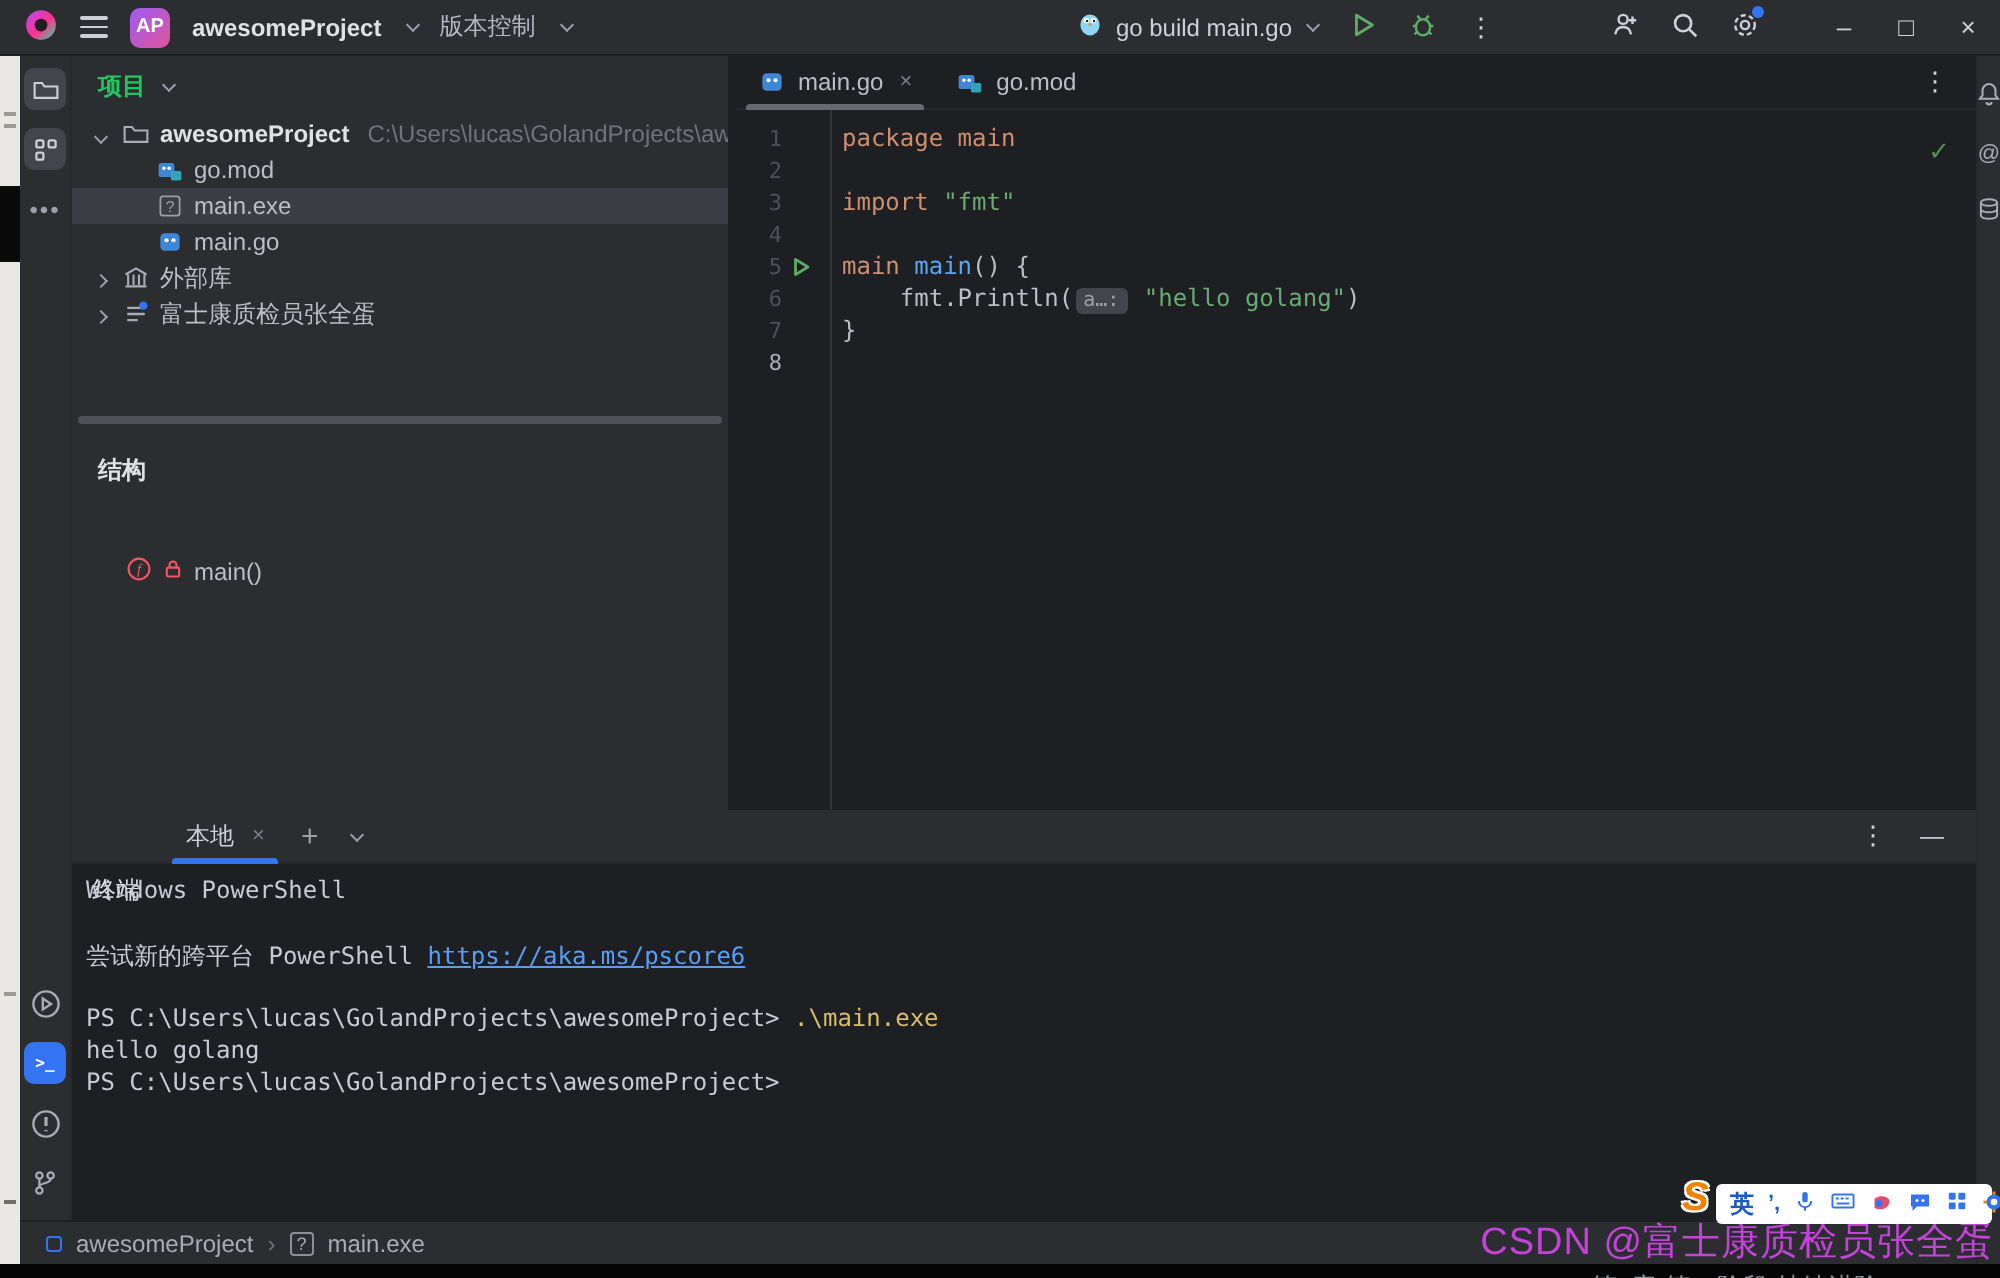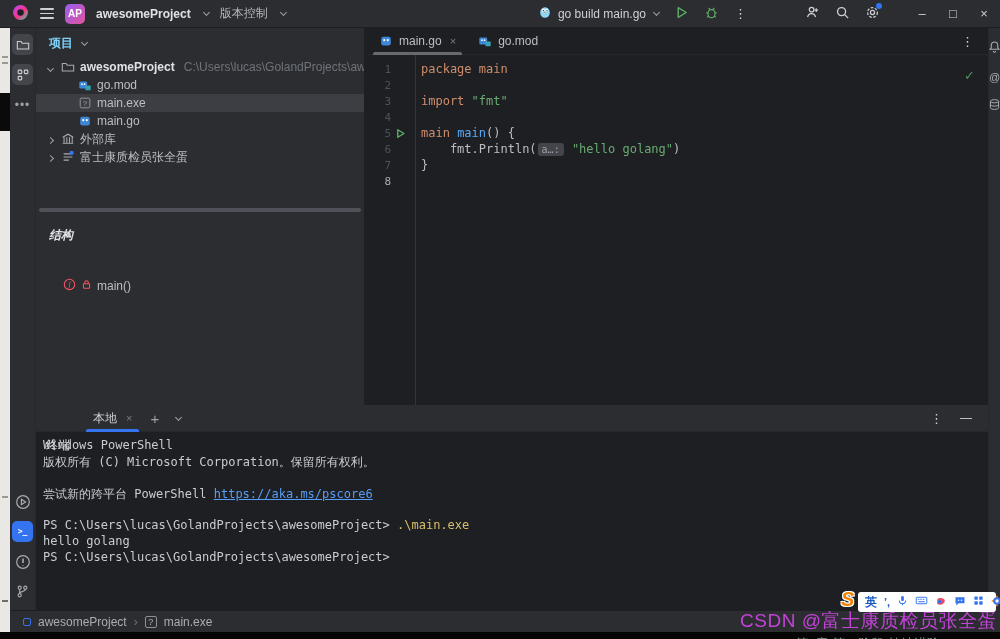--- a/index.html
+++ b/index.html
@@ -55,21 +55,21 @@
   .project-col { position:absolute; left:0; top:0; width:330px; height:377px; background:#2B2D30;
                  border-right:2px solid #1E1F22; overflow:hidden; }
   .pp-header { height:30px; display:flex; align-items:center; gap:7px; padding-left:13px;
                color:#DFE1E5; font-weight:600; }
   .tree-row { height:18px; display:flex; align-items:center; gap:5px; white-space:nowrap; overflow:hidden; }
   .tree-row.sel { background:#3C3E43; }
   .tr-label.bold { color:#DFE1E5; font-weight:600; }
   .tr-path { color:#6F737A; margin-left:4px; }
   .pp-hscroll { position:absolute; left:3px; top:180px; width:322px; height:4px; background:#4E5157; border-radius:2px; }
   .struct-header { position:absolute; left:0; top:194px; width:330px; height:26px; display:flex;
-                   align-items:center; padding-left:13px; color:#DFE1E5; font-weight:600;font-style:italic; }
+                   align-items:center; padding-left:13px; color:#DFE1E5; font-weight:600; }
   .struct-item { position:absolute; left:0; top:248px; width:330px; height:20px; display:flex;
                  align-items:center; gap:5px; padding-left:27px; }
 
   
   .editor-col { position:absolute; left:332px; top:0; right:0; height:377px; background:#1E1F22; }
   .tabbar { height:27px; display:flex; align-items:stretch; border-bottom:1px solid #26282B; position:relative; }
   .tab { display:flex; align-items:center; gap:6px; padding:0 11px; position:relative; color:#BCBEC4; }
   .tab.active::after { content:""; position:absolute; left:5px; right:5px; bottom:-1px; height:3px;
                        background:#66696E; border-radius:2px 2px 0 0; }
   .tab-close { color:#7A7E85; font-size:11px; margin-left:2px; }
@@ -253,21 +253,21 @@
     <span><svg width="13" height="13" viewBox="0 0 16 16" fill="none" stroke="#A8ADB3" stroke-width="1.2">
           <ellipse cx="8" cy="4" rx="5" ry="2"></ellipse>
           <path d="M3 4v8c0 1.1 2.2 2 5 2s5-.9 5-2V4M3 8c0 1.1 2.2 2 5 2s5-.9 5-2"></path>
         </svg></span>
   </div>
 
   <div class="workspace">
 
     <div class="project-col">
       <div class="pp-header">
-        <span style="font-weight:600;color:#7dd3fc">项目</span>
+        <span style="font-weight:600;color:#22c55e">项目</span>
         <span class="chev"></span>
       </div>
       <div id="tree">
           <div class="tree-row" style="padding-left: 10px;">
             <span style="width: 10px; flex: 0 0 auto;"><span class="chev"></span></span>
             <span style="display: flex;">
               <svg width="14" height="14" viewBox="0 0 16 16" fill="none" stroke="#A8ADB3" stroke-width="1.2">
                 <path d="M1.5 4h4.2l1.4 2h7.4v6.5h-13z"></path>
               </svg>
             </span>
@@ -452,21 +452,20 @@
       <span class="term-chev">
           <span class="chev"></span>
         </span>
       <span class="term-right">
         <span class="kebab">⋮</span>
         <span>—</span>
       </span>
     </div>
     <div class="term-body" id="term-body">
         <div class="tline"><span>Windows PowerShell</span></div>
-        <div class="tline"><span>版权所有 (C) Microsoft Corporation。保留所有权利。</span></div>
         <div class="tline">&nbsp;</div>
         <div class="tline"><span>尝试新的跨平台 PowerShell </span><span class="tl-link">https://aka.ms/pscore6</span></div>
         <div class="tline">&nbsp;</div>
         <div class="tline"><span>PS C:\Users\lucas\GolandProjects\awesomeProject&gt; </span><span class="tl-cmd">.\main.exe</span></div>
         <div class="tline"><span>hello golang</span></div>
         <div class="tline"><span>PS C:\Users\lucas\GolandProjects\awesomeProject&gt;</span></div>
       </div>
   </div>
 
   <div class="statusbar">

